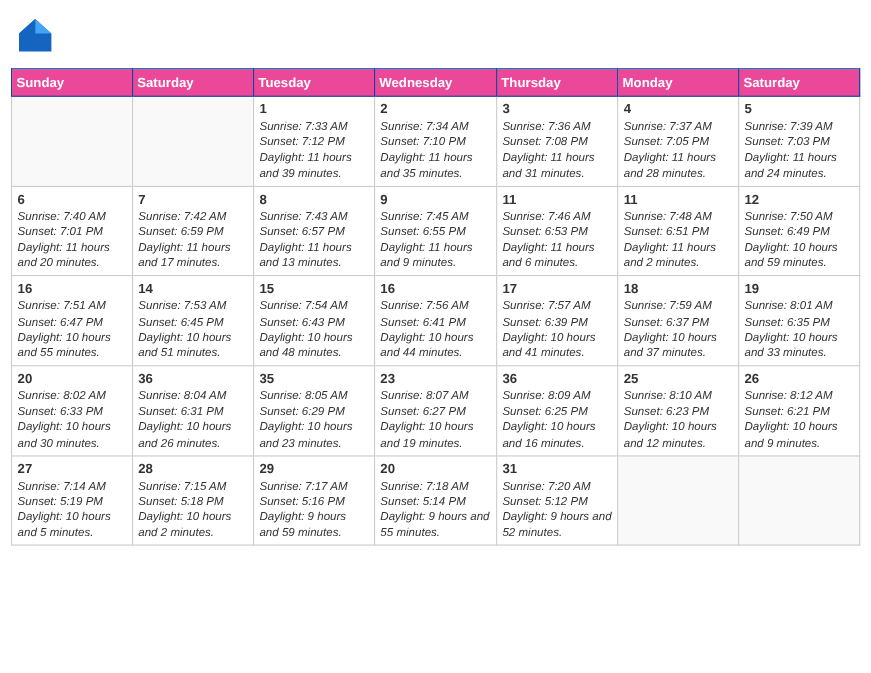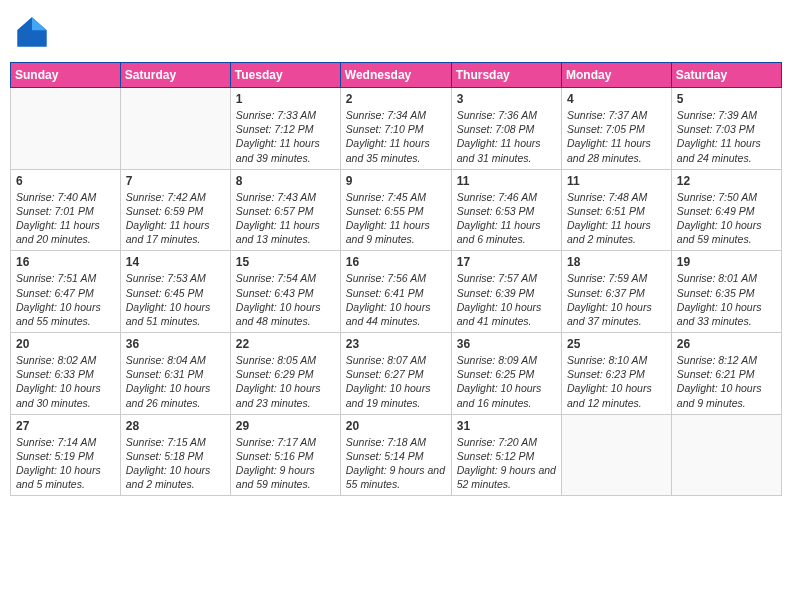--- a/index.html
+++ b/index.html
@@ -205,21 +205,21 @@
       <tr>
         <td>
           <span class="day-number">20</span>
           <div class="day-info">Sunrise: 8:02 AM<br>Sunset: 6:33 PM<br>Daylight: 10 hours and 30 minutes.</div>
         </td>
         <td>
           <span class="day-number">36</span>
           <div class="day-info">Sunrise: 8:04 AM<br>Sunset: 6:31 PM<br>Daylight: 10 hours and 26 minutes.</div>
         </td>
         <td>
-          <span class="day-number">22</span>
+          <span class="day-number">35</span>
           <div class="day-info">Sunrise: 8:05 AM<br>Sunset: 6:29 PM<br>Daylight: 10 hours and 23 minutes.</div>
         </td>
         <td>
           <span class="day-number">23</span>
           <div class="day-info">Sunrise: 8:07 AM<br>Sunset: 6:27 PM<br>Daylight: 10 hours and 19 minutes.</div>
         </td>
         <td>
           <span class="day-number">36</span>
           <div class="day-info">Sunrise: 8:09 AM<br>Sunset: 6:25 PM<br>Daylight: 10 hours and 16 minutes.</div>
         </td>

